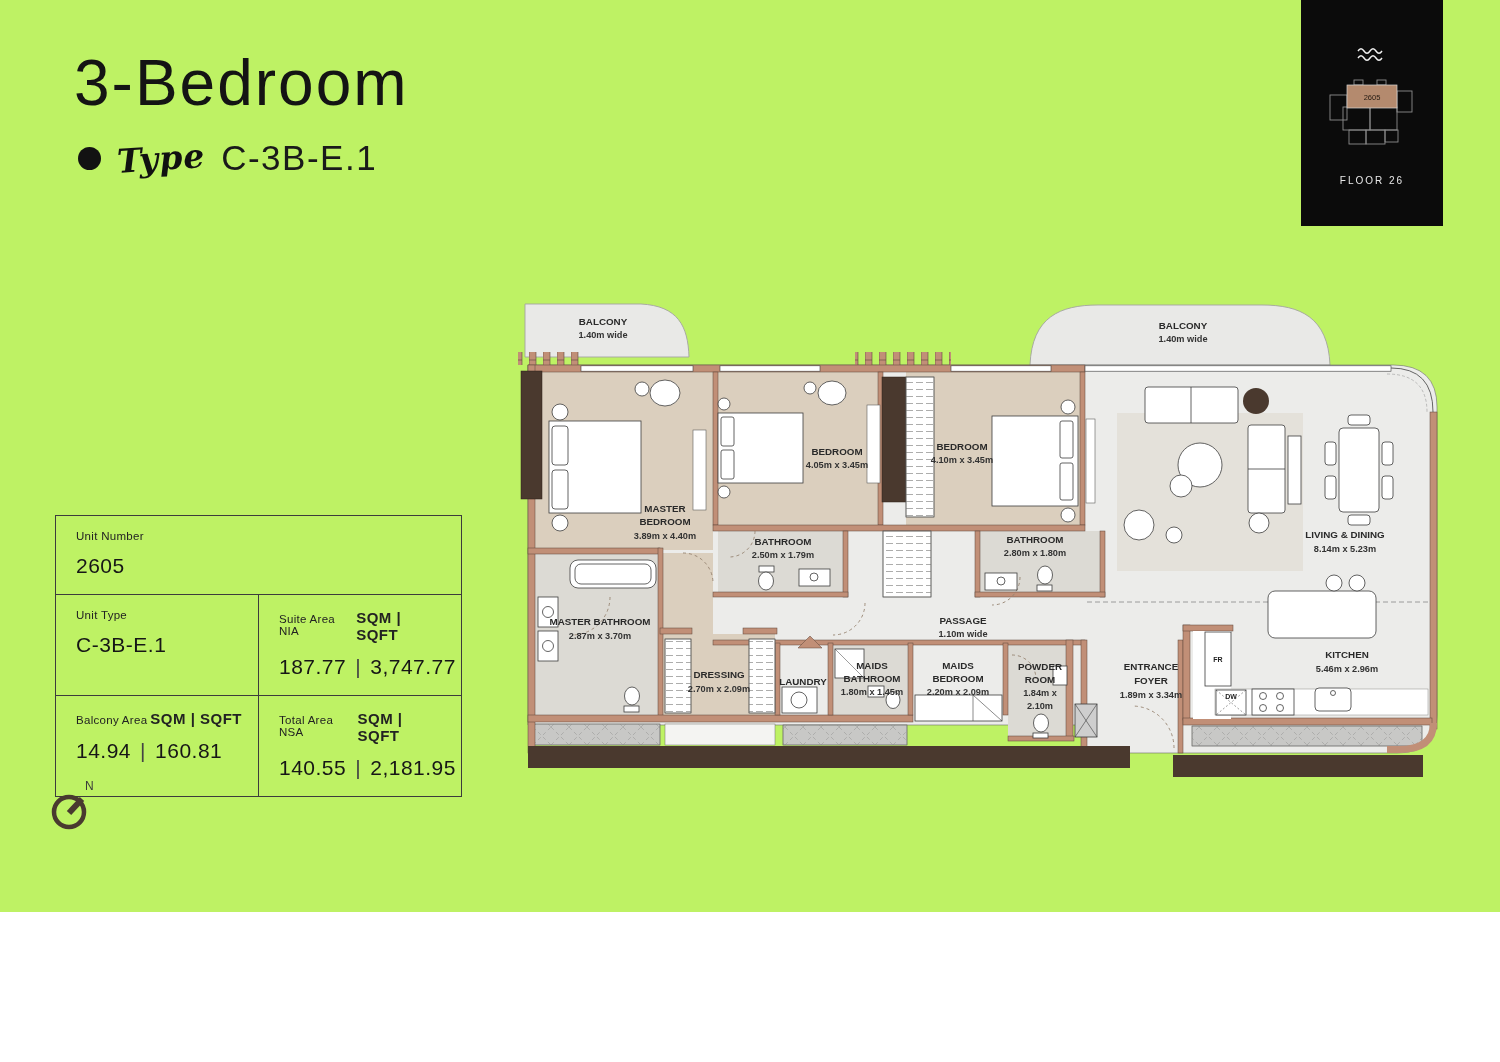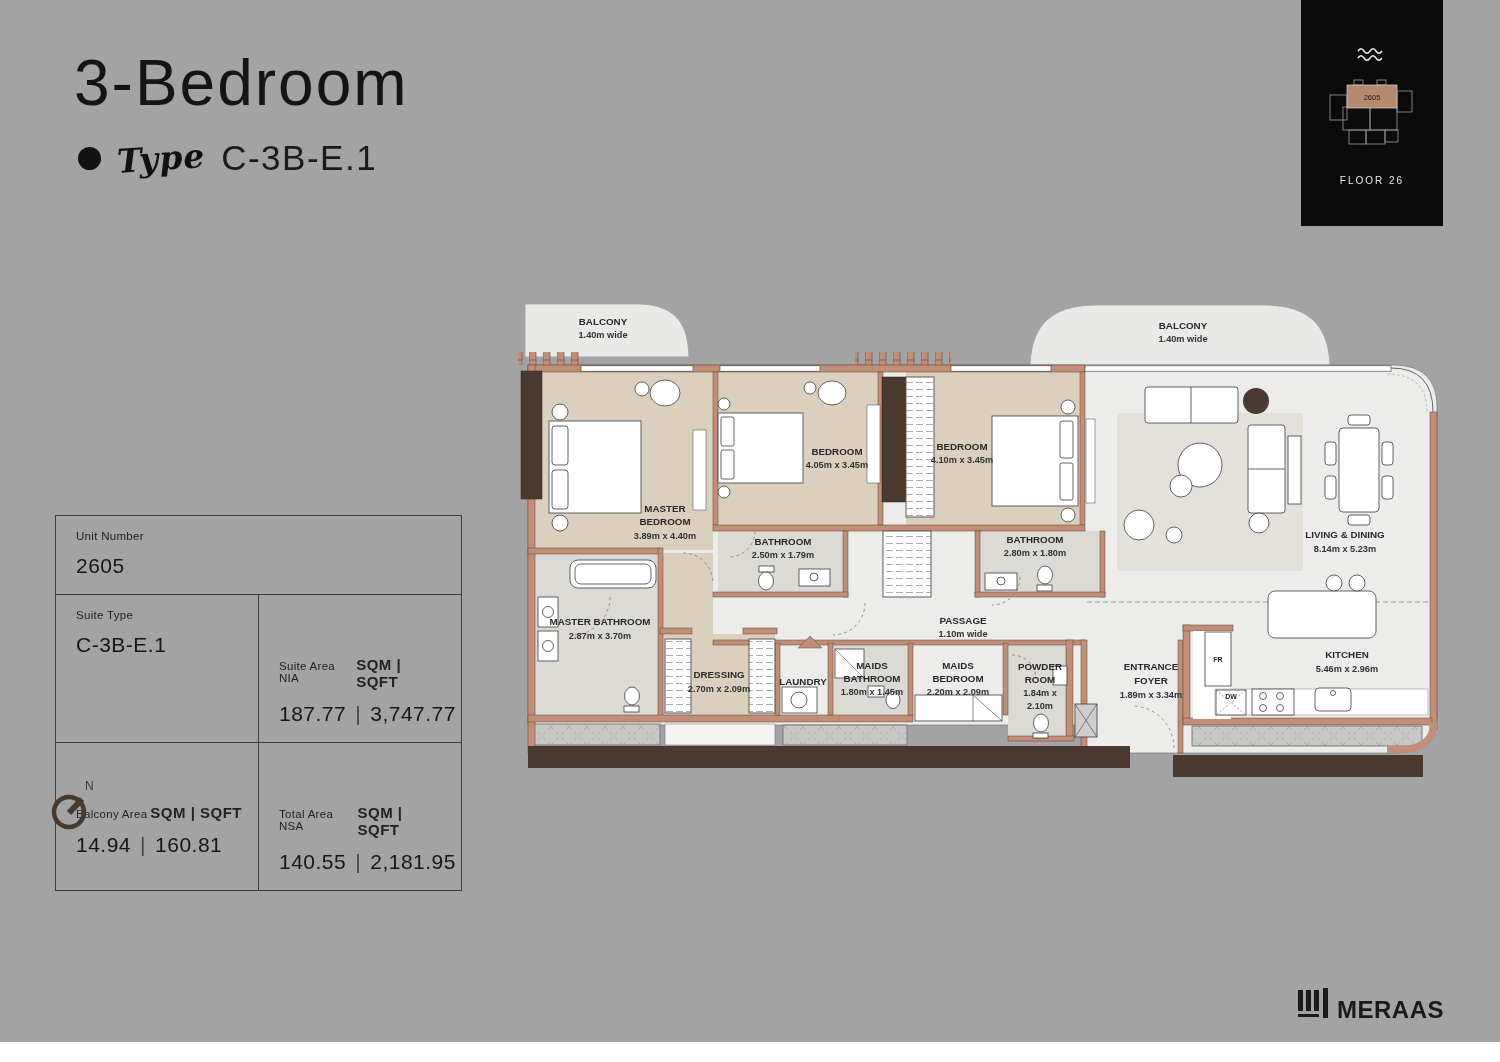--- a/index.html
+++ b/index.html
@@ -1,36 +1,36 @@
 <!DOCTYPE html>
 <html><head>
 <meta charset="utf-8">
 <style>
   html,body{margin:0;padding:0;background:#fff;}
-  .page{position:relative;width:1500px;height:1042px;background:#a3a3a3;overflow:hidden;
+  .page{position:relative;width:1500px;height:912px;background:#bef264;overflow:hidden;
         font-family:"Liberation Sans",sans-serif;color:#111;}
   
   .title{position:absolute;left:74px;top:46px;font-size:64px;font-weight:300;
          letter-spacing:2px;color:#141414;}
   .type-row{position:absolute;left:78px;top:138px;display:flex;align-items:center;gap:16px;}
   .bullet{width:23px;height:23px;border-radius:50%;background:#121212;display:inline-block;}
   .type-script{font-family:"DejaVu Serif",serif;font-style:italic;font-weight:700;
                font-size:33px;transform:rotate(-4deg);letter-spacing:1px;}
   .type-code{font-size:35px;font-weight:300;letter-spacing:1.5px;color:#1a1a1a;}
   
   .keyplan{position:absolute;left:1301px;top:0;width:142px;height:226px;background:#0b0b0b;
            display:flex;flex-direction:column;align-items:center;padding-top:46px;box-sizing:border-box;}
   .keyplan .floor{margin-top:18px;color:#e8e8e8;font-size:10px;letter-spacing:2px;}
   
   .info-table{position:absolute;left:55px;top:515px;width:405px;border:1.4px solid #3c3c3c;}
   .it-row{display:flex;border-top:1.4px solid #3c3c3c;}
   .it-row:first-child{border-top:none;}
   .it-cell{flex:1;padding:14px 0 16px 20px;box-sizing:border-box;}
   .it-cell.bordered{border-left:1.4px solid #3c3c3c;}
-  .it-label-row{display:flex;justify-content:space-between;align-items:baseline;padding-right:16px;margin-top:47px;}
+  .it-label-row{display:flex;justify-content:space-between;align-items:baseline;padding-right:16px;}
   .it-label{font-size:11.5px;color:#222;letter-spacing:.3px;}
   .it-units{font-size:15px;color:#222;letter-spacing:.5px;font-weight:bold;}
   .it-value{margin-top:12px;font-size:21px;font-weight:300;letter-spacing:.5px;color:#161616;}
   .it-value .sep{padding:0 9px;color:#444;font-weight:300;}
   
   .compass{position:absolute;left:48px;top:776px;}
   
   .plan{position:absolute;left:515px;top:295px;}
   .rn{font:bold 9.8px "Liberation Sans",sans-serif;fill:#2a2a2a;text-anchor:middle;}
   .rd{font:bold 9.2px "Liberation Sans",sans-serif;fill:#333;text-anchor:middle;}
@@ -88,21 +88,21 @@
 
   <div class="info-table">
     <div class="it-row">
       <div class="it-cell">
         <div class="it-label">Unit Number</div>
         <div class="it-value">2605</div>
       </div>
     </div>
     <div class="it-row">
       <div class="it-cell">
-        <div class="it-label">Suite Type</div>
+        <div class="it-label">Unit Type</div>
         <div class="it-value">C-3B-E.1</div>
       </div>
       <div class="it-cell bordered">
         <div class="it-label-row">
           <span class="it-label">Suite Area NIA</span>
           <span class="it-units">SQM  |  SQFT</span>
         </div>
         <div class="it-value"><span>187.77</span><span class="sep">|</span><span>3,747.77</span></div>
       </div>
     </div>

